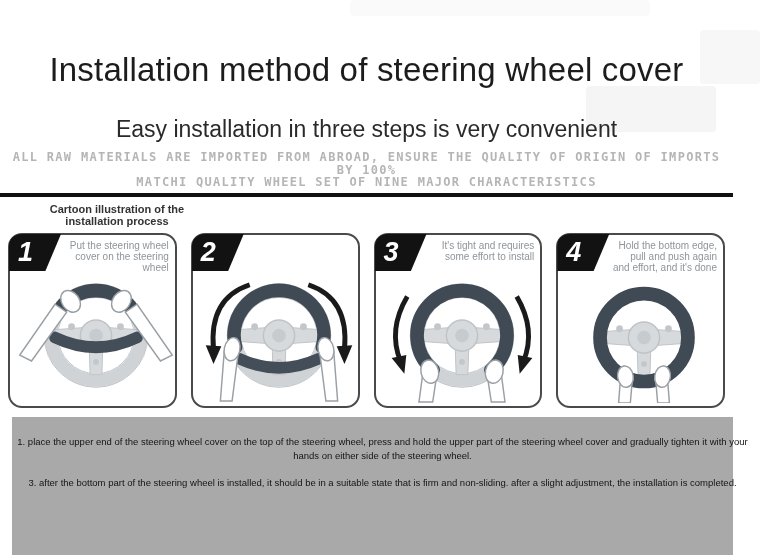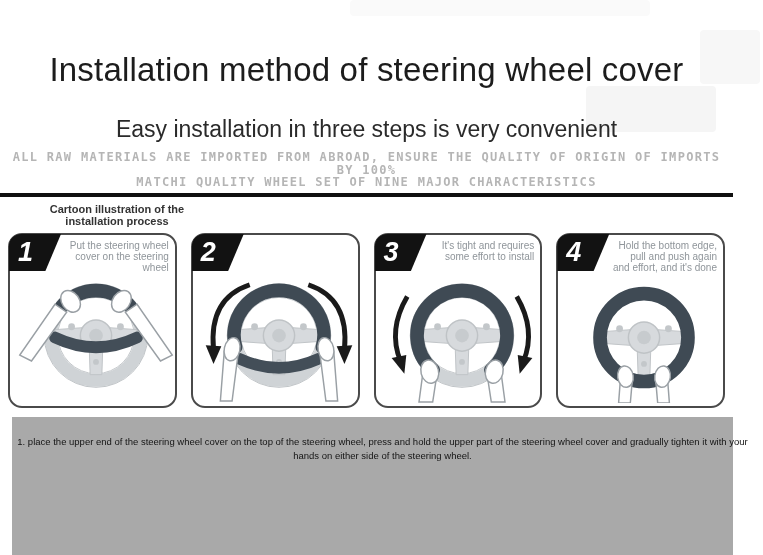--- a/index.html
+++ b/index.html
@@ -167,15 +167,16 @@
         <polygon points="114,131 102,131 100,108 112,105" fill="#ffffff" stroke="#9aa0a5" stroke-width="1.5"></polygon>
         <ellipse cx="69" cy="104" rx="8" ry="11" transform="rotate(-8 69 104)" fill="#ffffff" stroke="#9aa0a5" stroke-width="1.5"></ellipse>
         <ellipse cx="107" cy="104" rx="8" ry="11" transform="rotate(8 107 104)" fill="#ffffff" stroke="#9aa0a5" stroke-width="1.5"></ellipse>
       </svg>
     </div>
 
   </div>
 
   <div class="notes">
     <p class="note note-sm">1. place the upper end of the steering wheel cover on the top of the steering wheel, press and hold the upper part of the steering wheel cover and gradually tighten it with your hands on either side of the steering wheel.</p>
+    <p class="note note-sm note-3">3. after the bottom part of the steering wheel is installed, it should be in a suitable state that is firm and non-sliding. after a slight adjustment, the installation is completed.</p>
   </div>
 
 </div>
 
 </body></html>

